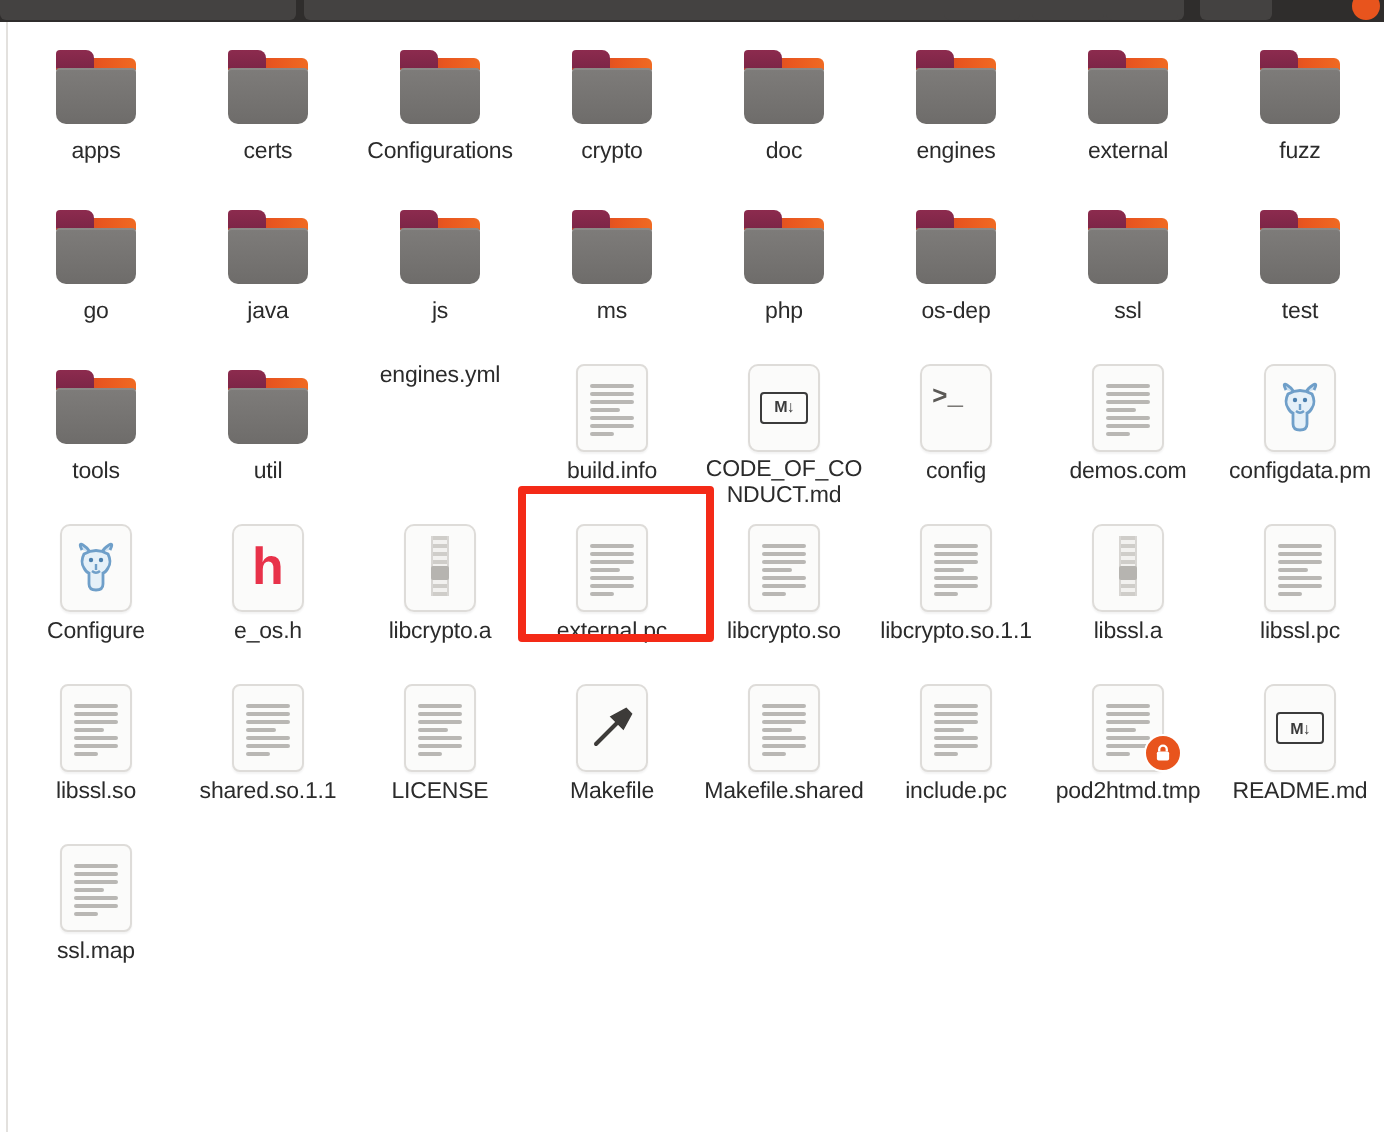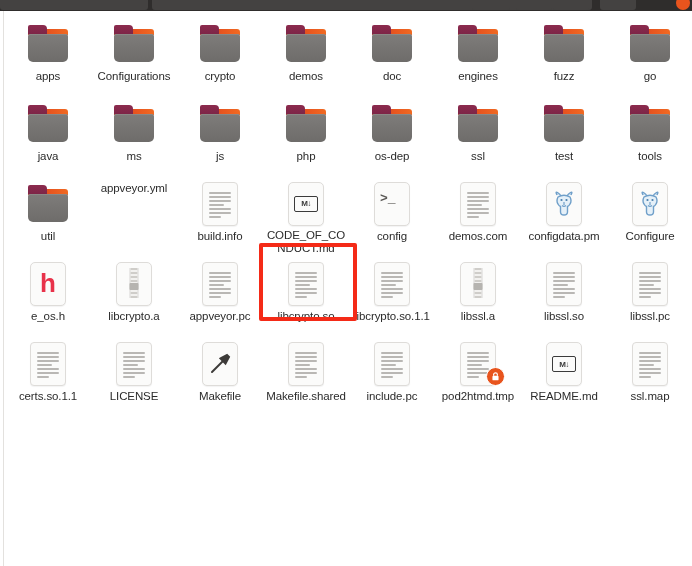--- a/index.html
+++ b/index.html
@@ -211,70 +211,80 @@
         <div class="label">apps</div>
       </div>
       <div class="cell">
         <div class="iconwrap">
           <div class="folder">
             <div class="lip"></div>
             <div class="tab"></div>
             <div class="body"></div>
           </div>
         </div>
+        <div class="label">certs</div>
+      </div>
+      <div class="cell">
+        <div class="iconwrap">
+          <div class="folder">
+            <div class="lip"></div>
+            <div class="tab"></div>
+            <div class="body"></div>
+          </div>
+        </div>
         <div class="label">Configurations</div>
       </div>
       <div class="cell">
         <div class="iconwrap">
           <div class="folder">
             <div class="lip"></div>
             <div class="tab"></div>
             <div class="body"></div>
           </div>
         </div>
         <div class="label">crypto</div>
       </div>
       <div class="cell">
         <div class="iconwrap">
           <div class="folder">
             <div class="lip"></div>
             <div class="tab"></div>
             <div class="body"></div>
           </div>
         </div>
-        <div class="label">demos</div>
-      </div>
-      <div class="cell">
-        <div class="iconwrap">
-          <div class="folder">
-            <div class="lip"></div>
-            <div class="tab"></div>
-            <div class="body"></div>
-          </div>
-        </div>
         <div class="label">doc</div>
       </div>
       <div class="cell">
         <div class="iconwrap">
           <div class="folder">
             <div class="lip"></div>
             <div class="tab"></div>
             <div class="body"></div>
           </div>
         </div>
         <div class="label">engines</div>
       </div>
       <div class="cell">
         <div class="iconwrap">
           <div class="folder">
             <div class="lip"></div>
             <div class="tab"></div>
             <div class="body"></div>
           </div>
         </div>
+        <div class="label">external</div>
+      </div>
+      <div class="cell">
+        <div class="iconwrap">
+          <div class="folder">
+            <div class="lip"></div>
+            <div class="tab"></div>
+            <div class="body"></div>
+          </div>
+        </div>
         <div class="label">fuzz</div>
       </div>
       <div class="cell">
         <div class="iconwrap">
           <div class="folder">
             <div class="lip"></div>
             <div class="tab"></div>
             <div class="body"></div>
           </div>
         </div>
@@ -291,40 +301,40 @@
         <div class="label">java</div>
       </div>
       <div class="cell">
         <div class="iconwrap">
           <div class="folder">
             <div class="lip"></div>
             <div class="tab"></div>
             <div class="body"></div>
           </div>
         </div>
+        <div class="label">js</div>
+      </div>
+      <div class="cell">
+        <div class="iconwrap">
+          <div class="folder">
+            <div class="lip"></div>
+            <div class="tab"></div>
+            <div class="body"></div>
+          </div>
+        </div>
         <div class="label">ms</div>
       </div>
       <div class="cell">
         <div class="iconwrap">
           <div class="folder">
             <div class="lip"></div>
             <div class="tab"></div>
             <div class="body"></div>
           </div>
         </div>
-        <div class="label">js</div>
-      </div>
-      <div class="cell">
-        <div class="iconwrap">
-          <div class="folder">
-            <div class="lip"></div>
-            <div class="tab"></div>
-            <div class="body"></div>
-          </div>
-        </div>
         <div class="label">php</div>
       </div>
       <div class="cell">
         <div class="iconwrap">
           <div class="folder">
             <div class="lip"></div>
             <div class="tab"></div>
             <div class="body"></div>
           </div>
         </div>
@@ -364,21 +374,21 @@
         <div class="iconwrap">
           <div class="folder">
             <div class="lip"></div>
             <div class="tab"></div>
             <div class="body"></div>
           </div>
         </div>
         <div class="label">util</div>
       </div>
       <div class="cell">
-        <div class="label">appveyor.yml</div>
+        <div class="label">engines.yml</div>
       </div>
       <div class="cell">
         <div class="iconwrap">
           <div class="doc">
             <div class="lines">
               <i style="width: 100%;"></i>
               <i style="width: 100%;"></i>
               <i style="width: 100%;"></i>
               <i style="width: 70%;"></i>
               <i style="width: 100%;"></i>
@@ -477,21 +487,21 @@
               <i style="width: 100%;"></i>
               <i style="width: 100%;"></i>
               <i style="width: 100%;"></i>
               <i style="width: 70%;"></i>
               <i style="width: 100%;"></i>
               <i style="width: 100%;"></i>
               <i style="width: 55%;"></i>
             </div>
           </div>
         </div>
-        <div class="label">appveyor.pc</div>
+        <div class="label">external.pc</div>
       </div>
       <div class="cell">
         <div class="iconwrap">
           <div class="doc">
             <div class="lines">
               <i style="width: 100%;"></i>
               <i style="width: 100%;"></i>
               <i style="width: 100%;"></i>
               <i style="width: 70%;"></i>
               <i style="width: 100%;"></i>
@@ -534,53 +544,53 @@
               <i style="width: 100%;"></i>
               <i style="width: 100%;"></i>
               <i style="width: 100%;"></i>
               <i style="width: 70%;"></i>
               <i style="width: 100%;"></i>
               <i style="width: 100%;"></i>
               <i style="width: 55%;"></i>
             </div>
           </div>
         </div>
+        <div class="label">libssl.pc</div>
+      </div>
+      <div class="cell">
+        <div class="iconwrap">
+          <div class="doc">
+            <div class="lines">
+              <i style="width: 100%;"></i>
+              <i style="width: 100%;"></i>
+              <i style="width: 100%;"></i>
+              <i style="width: 70%;"></i>
+              <i style="width: 100%;"></i>
+              <i style="width: 100%;"></i>
+              <i style="width: 55%;"></i>
+            </div>
+          </div>
+        </div>
         <div class="label">libssl.so</div>
       </div>
       <div class="cell">
         <div class="iconwrap">
           <div class="doc">
             <div class="lines">
               <i style="width: 100%;"></i>
               <i style="width: 100%;"></i>
               <i style="width: 100%;"></i>
               <i style="width: 70%;"></i>
               <i style="width: 100%;"></i>
               <i style="width: 100%;"></i>
               <i style="width: 55%;"></i>
             </div>
           </div>
         </div>
-        <div class="label">libssl.pc</div>
-      </div>
-      <div class="cell">
-        <div class="iconwrap">
-          <div class="doc">
-            <div class="lines">
-              <i style="width: 100%;"></i>
-              <i style="width: 100%;"></i>
-              <i style="width: 100%;"></i>
-              <i style="width: 70%;"></i>
-              <i style="width: 100%;"></i>
-              <i style="width: 100%;"></i>
-              <i style="width: 55%;"></i>
-            </div>
-          </div>
-        </div>
-        <div class="label">certs.so.1.1</div>
+        <div class="label">shared.so.1.1</div>
       </div>
       <div class="cell">
         <div class="iconwrap">
           <div class="doc">
             <div class="lines">
               <i style="width: 100%;"></i>
               <i style="width: 100%;"></i>
               <i style="width: 100%;"></i>
               <i style="width: 70%;"></i>
               <i style="width: 100%;"></i>

